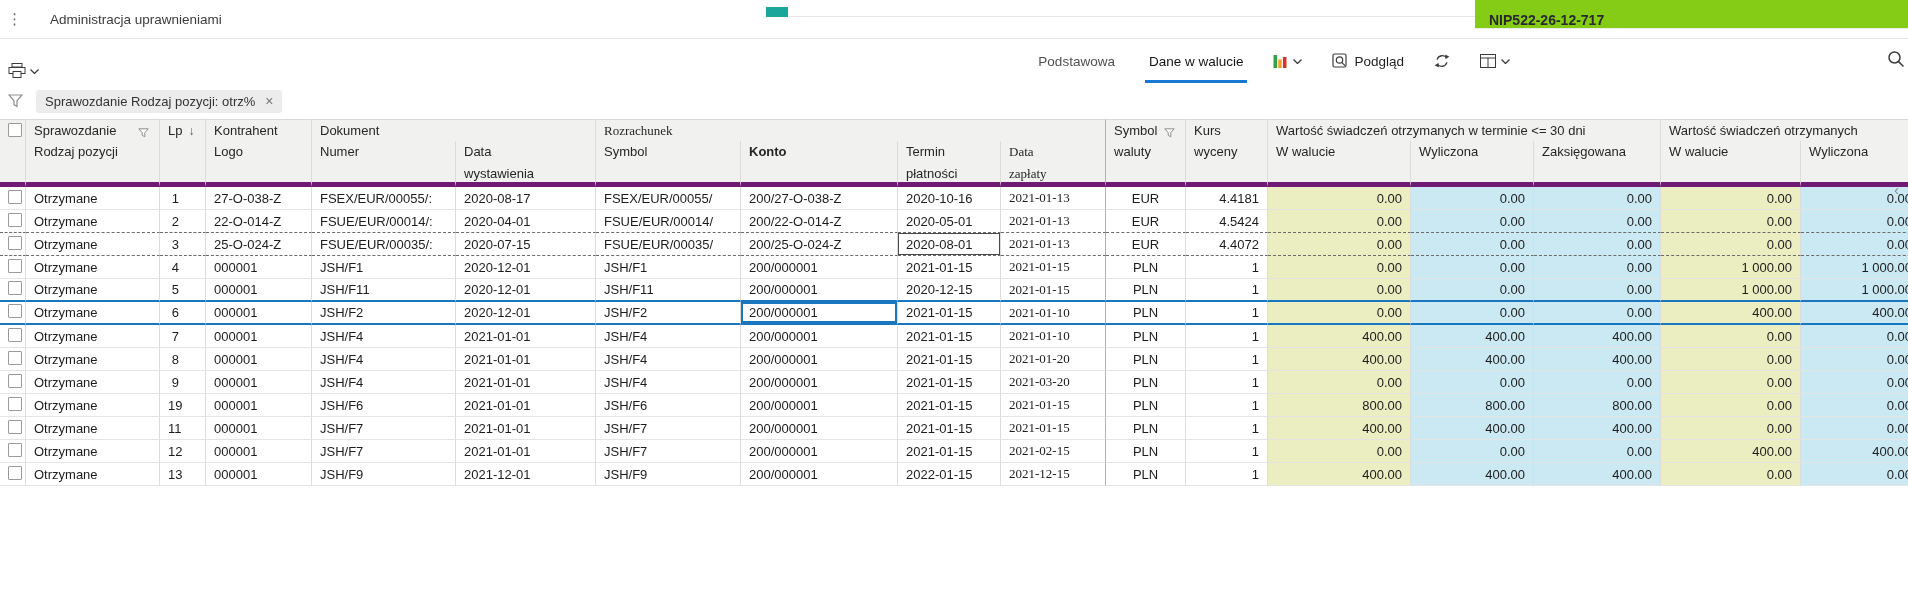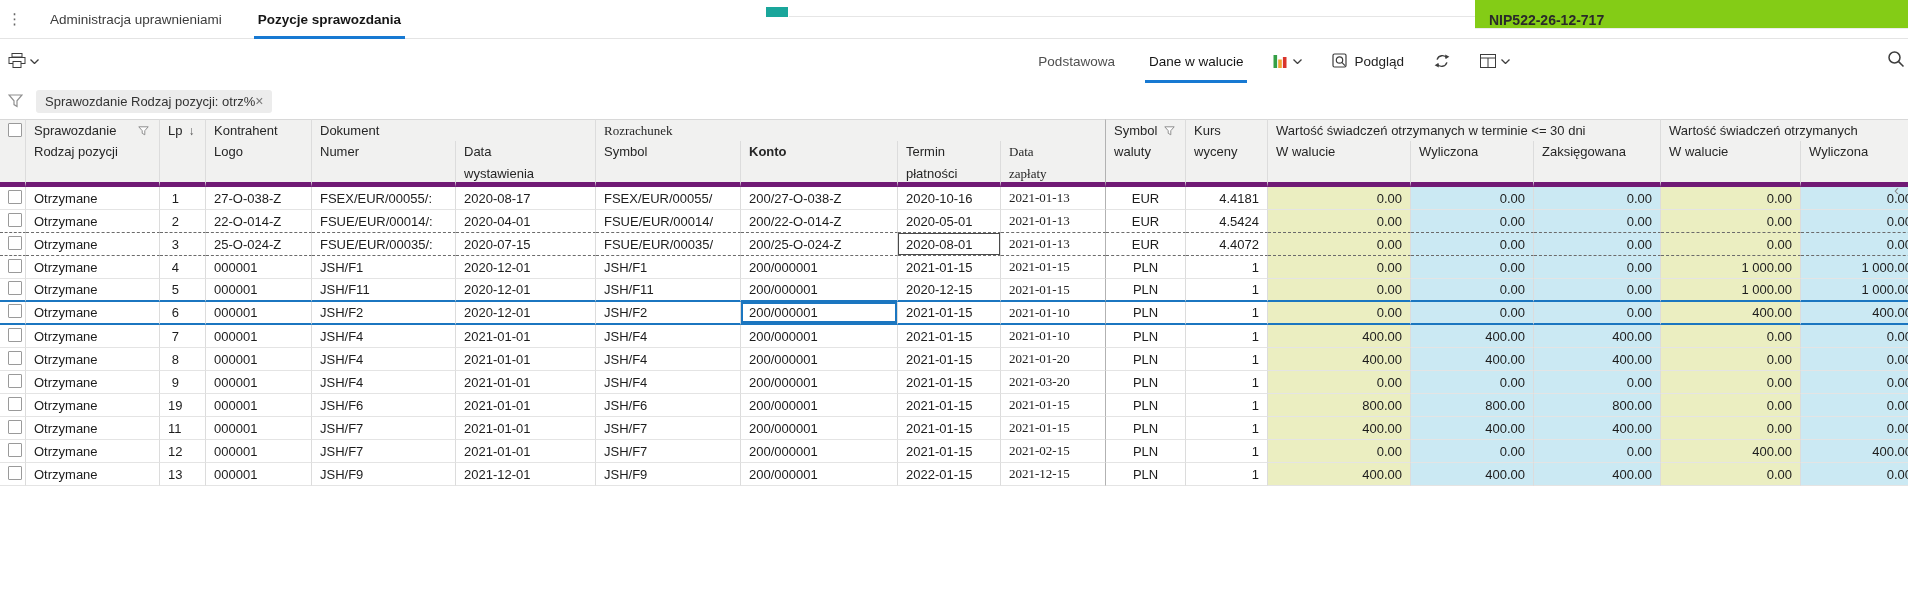--- a/index.html
+++ b/index.html
@@ -15,33 +15,33 @@
   .tab.active::after { content:""; position:absolute; left:-4px; right:-4px; bottom:-1px; height:3px; background:#1779d2; }
 
   
   .teal-frag { position:absolute; left:766px; top:7px; width:22px; height:10px; background:#1aa69b; z-index:5; }
   .top-line { position:absolute; left:789px; top:16px; width:686px; height:1px; background:#e6e6e6; z-index:5; }
   .nip-panel { position:absolute; left:1475px; top:0; width:433px; height:29px; background:#84cc16; border-bottom:1px solid #ececec; z-index:6;
                display:flex; align-items:flex-end; padding:3px 0 0 14px; box-sizing:border-box; font-size:14px; font-weight:600; color:#2a2a2a; }
   .nip-panel .nip-val { }
 
   
-  .toolbar { height:44px; display:flex; align-items:center; padding-left:6px; position:relative; background:#fff; }
+  .toolbar { height:44px; display:flex; align-items:flex-end; padding-left:6px; position:relative; background:#fff; }
   .print-btn { display:flex; align-items:center; gap:4px; padding:4px 2px; }
   .tool-right { margin-left:auto; margin-right:368px; display:flex; align-items:center; height:100%; }
   .vtab { font-size:13.5px; color:#4f4f4f; padding:0 4px; margin-right:26px; height:100%; display:flex; align-items:center; position:relative; white-space:nowrap; }
   .vtab.active { font-weight:normal; color:#141414; }
   .vtab.active::after { content:""; position:absolute; left:0; right:0; bottom:0; height:3px; background:#1779d2; }
   .tbtn { display:flex; align-items:center; gap:5px; margin-right:30px; }
   .tbtn .lbl { font-size:13.5px; color:#222; }
   .search-abs { position:absolute; right:3px; top:50%; transform:translateY(-50%); }
 
   
   .filterbar { height:36px; display:flex; align-items:center; gap:13px; padding-left:8px; background:#fff; }
-  .chip { display:inline-flex; background:#ececec; border-radius:3px; padding:4px 9px; font-size:13px; color:#333; }
+  .chip { display:inline-flex; gap:10px; background:#ececec; border-radius:3px; padding:4px 9px; font-size:13px; color:#333; }
   .chip .x { color:#777; font-size:14px; line-height:1; }
 
   
   .gridwrap { position:relative; height:484px; overflow:hidden; background:#fff; }
   table.grid { border-collapse:separate; border-spacing:0; table-layout:fixed; width:1921px; font-size:13px; }
   .grid th, .grid td { border-right:1px solid #dcdcdc; padding:0 8px; white-space:nowrap; overflow:hidden;
                        text-align:left; font-weight:normal; box-sizing:border-box; }
   .grid thead th { background:#f1f1f0; height:22px; color:#262626; vertical-align:top; padding-top:3px; border-bottom:0; }
   .grid thead tr:first-child th { border-top:1px solid #d8d8d8; }
   .grid thead .hb { border-bottom:5px solid #701a75;margin-left:20px; }
@@ -49,21 +49,21 @@
   .grid tbody td { height:23px; border-bottom:1px solid #e4e4e4; background:#fff; }
   .grid tbody td.cy { background:#ebeec1; }
   .grid tbody td.cc { background:#cbe9f3; }
   .grid .num { text-align:right; }
   .grid .ctr { text-align:center; }
   .grid td.lp { text-align:right; padding-right:26px; }
   .grid .sec { border-right-color:#b2b2b2;font-family:Liberation Serif, serif; }
   .chkcell { padding:0 0 0 6px; }
   .chk-h { vertical-align:bottom; padding:0 0 5px 6px; }
   .cbx { display:inline-block; width:12px; height:12px; border:1px solid #9a9a9a; background:#fff; border-radius:1px; }
-  .fl { display:flex; align-items:center; justify-content:space-between; padding-right:2px; }
+  .fl { display:flex; align-items:flex-end; justify-content:space-between; padding-right:2px; }
   .sort { color:#555; font-size:12px; margin-left:6px; }
   .grid tr.marked td, .grid tr.b-marked td { border-bottom:1px dashed #6b6b6b; }
   .grid tr.sel td, .grid tr.b-sel td { border-bottom:2px solid #1b76c0; }
   .grid td.focus-blue { box-shadow: inset 0 0 0 2px #1b76c0; }
   .grid td.focus-dark { box-shadow: inset 0 0 0 1px #4a4a4a; }
   .scroll-hint { position:absolute; left:1894px; top:62px; color:#8a8a8a; font-size:15px; z-index:3; }
 </style>
 </head>
 <body>
 
@@ -72,21 +72,20 @@
   <div class="teal-frag"></div>
   <div class="top-line"></div>
   <div class="nip-panel">
     <span>NIP</span>
     <span class="nip-val">522-26-12-717</span>
   </div>
 
   <div class="tabsbar">
     <span class="kebab">⋮</span>
     <span class="tab">Administracja uprawnieniami</span>
-    <span class="tab active">Pozycje sprawozdania</span>
   </div>
 
   <div class="toolbar">
     <span class="print-btn">
       <svg width="18" height="16" viewBox="0 0 18 16" fill="none" stroke="#3c3c3c">
         <rect x="4" y="0.5" width="10" height="3.5"></rect>
         <rect x="1" y="4.5" width="16" height="6"></rect>
         <rect x="5" y="8.5" width="8" height="6" fill="#fff"></rect>
       </svg>
       <svg width="9" height="5" viewBox="0 0 9 5" fill="none" stroke="#3d3d3d" stroke-width="1.3">

